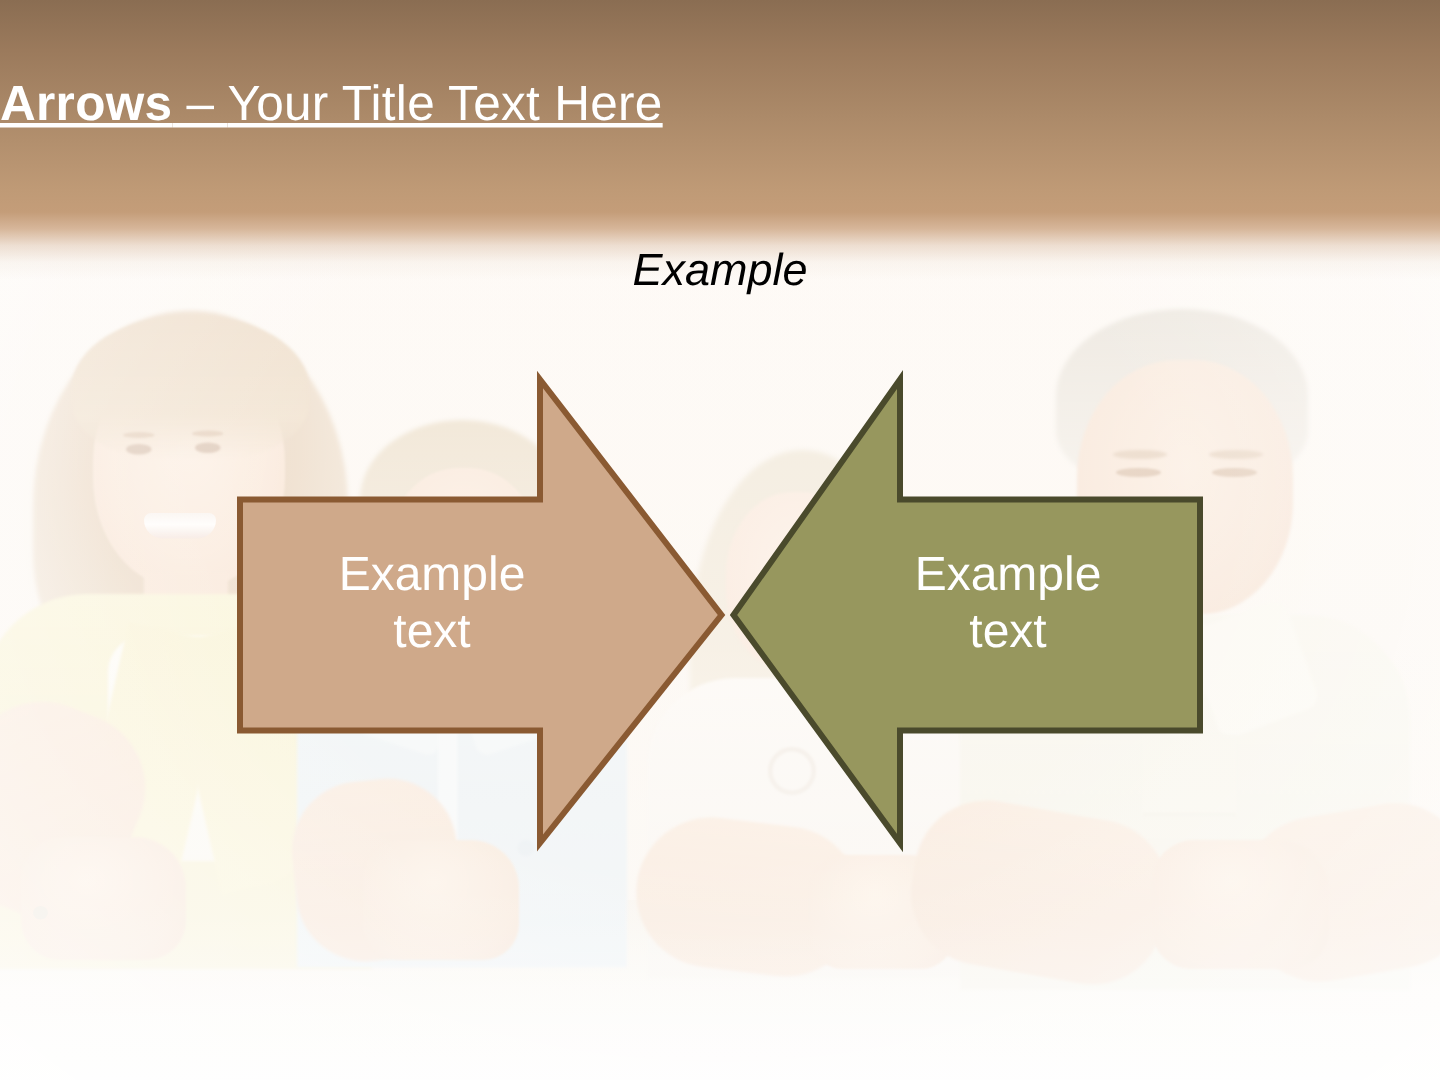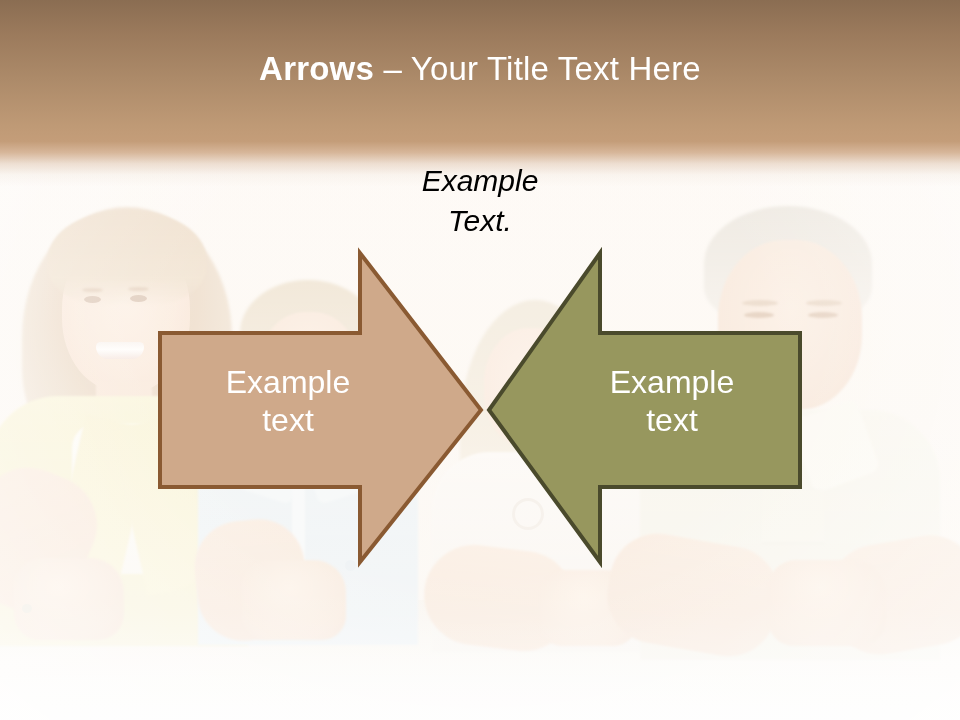--- a/index.html
+++ b/index.html
@@ -274,27 +274,27 @@
       #bf9a76 68%,
       #c49d79 76%,
       rgba(206,167,133,0.82) 82%,
       rgba(224,199,178,0.55) 88%,
       rgba(240,228,217,0.28) 94%,
       rgba(249,244,239,0.05) 100%);
     z-index: 5;
   }
   #title {
     position: absolute; left: 0; top: 49px; width: 960px;
-    text-align: center;
     color: #ffffff;
     font-size: 33px;
     line-height: 40px;
     letter-spacing: .2px;
     white-space: nowrap;
     z-index: 6;
+    text-decoration: underline;
   }
   #title .bold { font-weight: bold; }
   #title .rest { font-weight: normal; }
 
   
   #caption {
     position: absolute; left: 330px; top: 161px; width: 300px;
     text-align: center;
     color: #000000;
     font-style: italic;
@@ -386,21 +386,20 @@
     <div class="photo-vignette"></div>
   </div>
 
   <div id="header"></div>
   <div id="title">
     <span class="bold">Arrows</span><span class="sep"> – </span><span class="rest">Your Title Text Here</span>
   </div>
 
   <div id="caption">
     <div>Example</div>
-    <div>Text.</div>
   </div>
 
   <svg id="arrows" viewBox="0 0 960 720">
     <polygon points="160,333 360,333 360,253 481,410 360,562 360,487 160,487" fill="#cfa98a" stroke="#8a5a32" stroke-width="4" stroke-linejoin="miter"></polygon>
     <polygon points="800,333 600,333 600,253 489,410 600,562 600,487 800,487" fill="#97975e" stroke="#4a4a2c" stroke-width="4" stroke-linejoin="miter"></polygon>
   </svg>
 
   <div class="arrow-label" id="left-arrow-label">
     <div>Example</div>
     <div>text</div>

